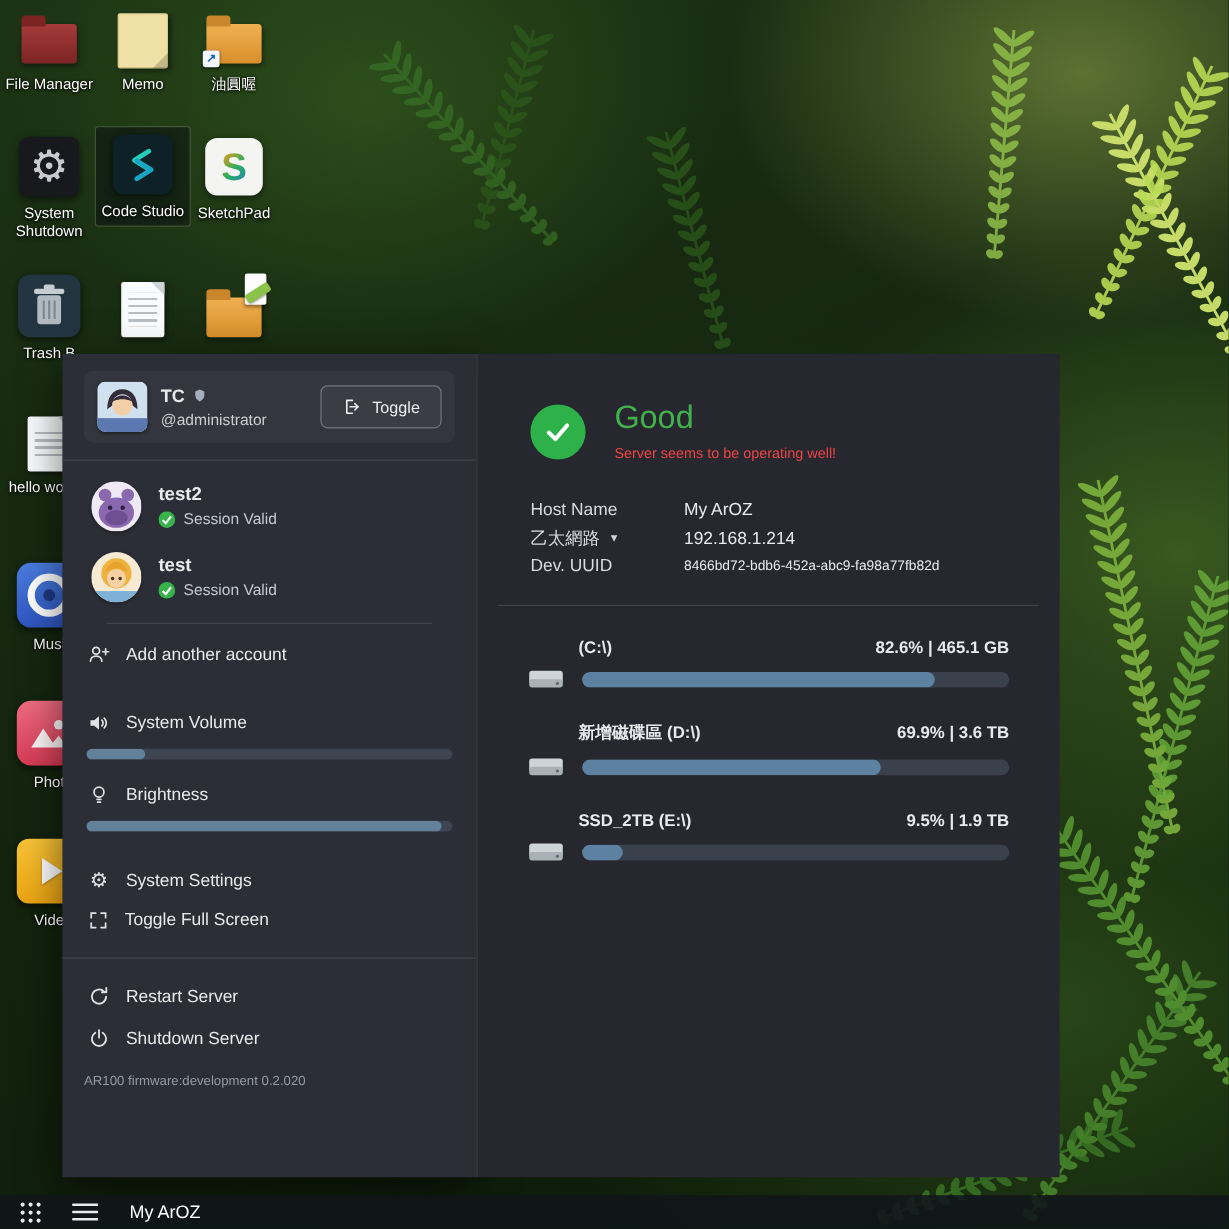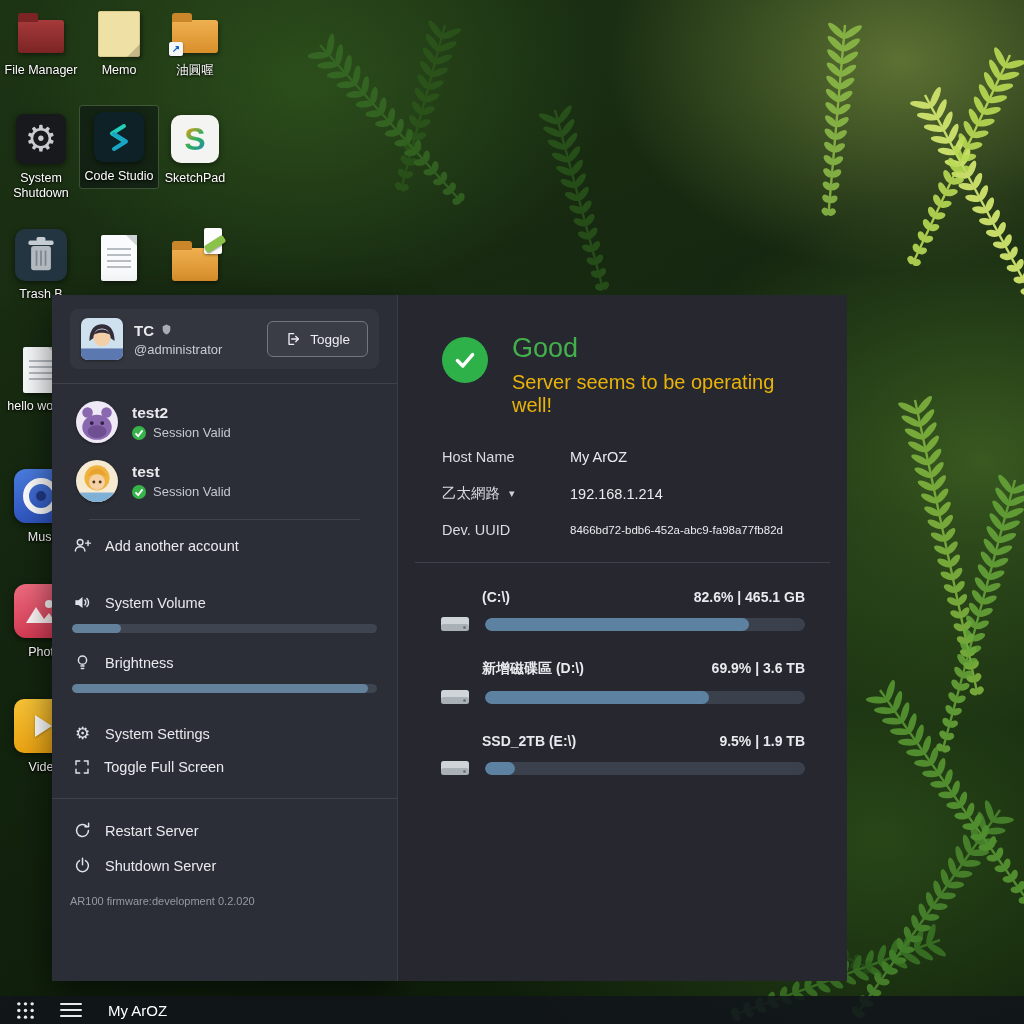--- a/index.html
+++ b/index.html
@@ -47,21 +47,21 @@
   .folder-file{position:relative;margin-top:8px;}
   .folder-file .page{position:absolute;right:-4px;top:-10px;width:18px;height:26px;background:#fdfdfd;border-radius:2px;box-shadow:0 1px 3px rgba(0,0,0,.4);}
   .folder-file .pencil{position:absolute;right:-8px;top:2px;width:22px;height:8px;background:#8bc34a;border-radius:2px;transform:rotate(-32deg);box-shadow:0 1px 2px rgba(0,0,0,.4);}
   .ring{width:24px;height:24px;border:6px solid #fff;border-radius:50%;position:relative;}
   .ring::after{content:"";position:absolute;left:7px;top:7px;width:10px;height:10px;background:#203a84;border-radius:50%;}
   .play-tri{width:0;height:0;border-left:17px solid #fff;border-top:11px solid transparent;border-bottom:11px solid transparent;margin-left:5px;filter:drop-shadow(0 1px 1px rgba(0,0,0,.3));}
 
   
   .panel{position:absolute;top:295px;height:686px;z-index:5;box-sizing:border-box;color:#e8eaee;}
   .panel-left{left:52px;width:345px;background:#2c2e37;padding:14px 18px 12px;box-shadow:0 12px 34px rgba(0,0,0,.55);}
-  .panel-right{left:397px;width:450px;background:#26272f;border-left:1px solid #3b3d46;padding:30px 40px 30px 40px;}
+  .panel-right{left:397px;width:486px;background:#26272f;border-left:1px solid #3b3d46;padding:30px 40px 30px 40px;}
   .divider{border-top:1px solid #3f414b;}
   .divider.full{margin:14px -18px;}
   .divider.r{margin:24px -23px 0;}
   .divider.short{margin:12px auto 8px;width:88%;}
 
   .user-card{display:flex;align-items:center;gap:11px;background:#34363f;border-radius:8px;padding:9px 11px;}
   .avatar{width:42px;height:42px;border-radius:7px;overflow:hidden;flex:none;box-shadow:0 1px 3px rgba(0,0,0,.4);}
   .account .avatar{border-radius:50%;}
   .user-meta{display:flex;flex-direction:column;}
   .user-name-row{display:flex;align-items:center;gap:6px;}
@@ -77,23 +77,23 @@
   .mi svg{flex:none;}
   .gear-glyph{font-size:17px;width:19px;text-align:center;color:#dfe3e8;line-height:1;}
   .section-gap{height:22px;}
   .slider{height:9px;background:#3e4550;border-radius:5px;margin:4px 2px 12px;overflow:hidden;cursor:pointer;}
   .slider i{display:block;height:100%;background:#64819c;border-radius:5px;}
   .firmware{font-size:11px;color:#949aa3;margin-top:12px;}
 
   .status-head{display:flex;align-items:flex-start;gap:24px;padding:8px 0 0 4px;}
   .check-circle{width:46px;height:46px;border-radius:50%;background:#2fb14a;display:flex;align-items:center;justify-content:center;flex:none;margin-top:4px;}
   .status-title{font-size:27px;color:#43b14b;}
-  .status-sub{font-size:20px;margin-top:7px;color:#eab308;}
-
-  .info-grid{display:grid;grid-template-columns:128px 1fr;row-gap:19px;margin-top:32px;padding-left:4px;font-size:14.5px;align-items:center;}
+  .status-sub{font-size:12px;margin-top:7px;color:#ef4444;}
+
+  .info-grid{display:grid;grid-template-columns:128px 1fr;row-gap:6px;margin-top:32px;padding-left:4px;font-size:14.5px;align-items:center;}
   .info-label{color:#d9dce1;display:flex;align-items:center;gap:9px;}
   .info-label.net{cursor:pointer;}
   .caret{font-size:11px;color:#cfd3d9;}
   .info-value{color:#e9ebee;}
   .info-value.uuid{font-size:11.5px;}
 
   .disk{margin-top:26px;}
   .disk:first-of-type{margin-top:16px;}
   .disk-head{display:flex;justify-content:space-between;font-size:14px;font-weight:bold;margin:0 2px 9px 44px;}
   .disk-body{display:flex;align-items:center;gap:15px;padding-left:2px;}

